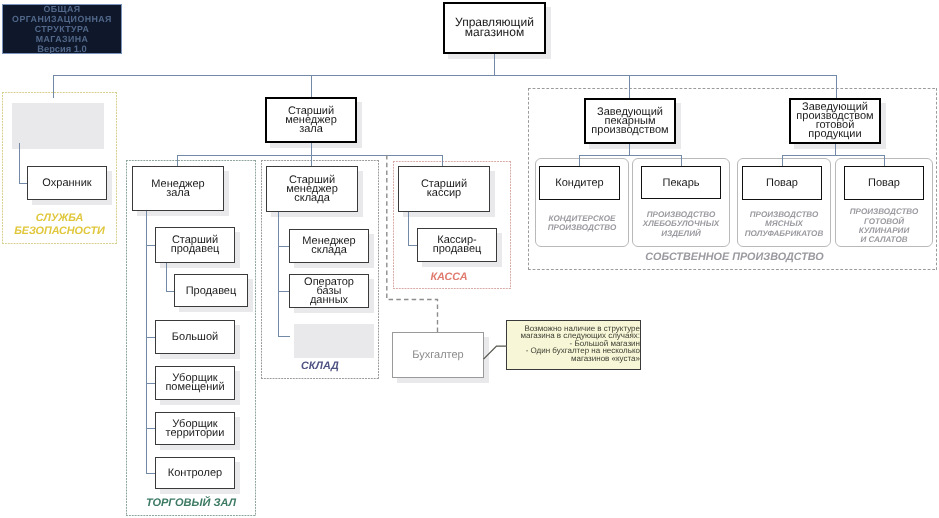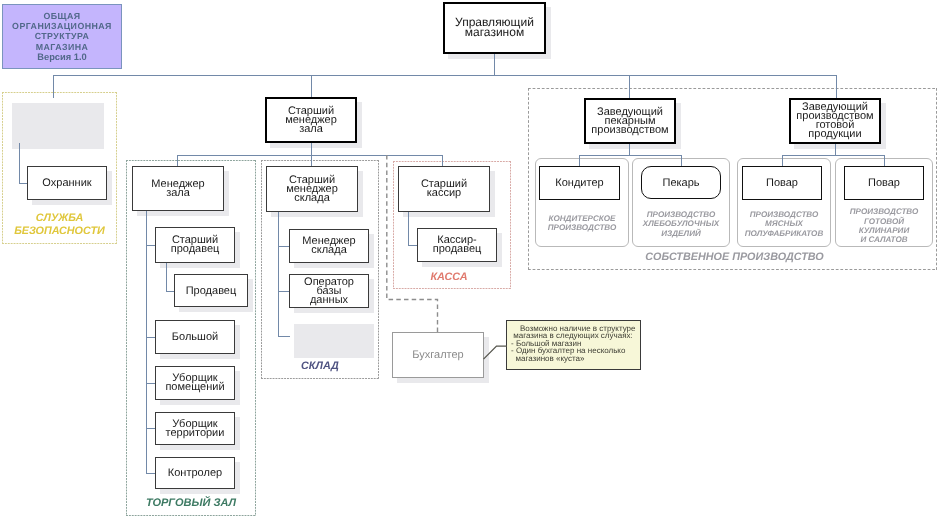--- a/index.html
+++ b/index.html
@@ -12,22 +12,22 @@
   .node{position:absolute;box-sizing:border-box;background:#ffffff;
         display:flex;align-items:center;justify-content:center;text-align:center;
         color:#1a1a1a;white-space:pre-line;z-index:5;}
   .node.thick{border:2px solid #000000;}
   .node.thick2{border:1.5px solid #3a3a3a;}
   .node.thin{border:1px solid #3a3a3a;}
   .node.prodbox{border:1.7px solid #111111;}
   .shadow{position:absolute;background:#e9e9ec;z-index:1;}
 
   
-  #title-card{position:absolute;left:2px;top:4px;width:120px;height:65px;
-        border:1px solid #7a94bd;background:#c4b5fd;box-sizing:border-box;
+  #title-card{position:absolute;left:2px;top:4px;width:120px;height:50px;
+        border:1px solid #7a94bd;background:#0f172a;box-sizing:border-box;
         display:flex;flex-direction:column;align-items:center;justify-content:center;
         color:#51688a;font-weight:bold;font-size:8.8px;line-height:10.2px;
         letter-spacing:.45px;z-index:6;}
   #title-card .ver{font-size:9.3px;letter-spacing:0;line-height:10.2px;}
   .dotframe{position:absolute;box-sizing:border-box;z-index:2;
         background-repeat:repeat-x,repeat-x,repeat-y,repeat-y;
         background-position:left top,left bottom,left top,right top;
         background-size:100% 1px,100% 1px,1px 100%,1px 100%;}
   .group-label{position:absolute;font-style:italic;font-weight:bold;
         text-align:center;z-index:4;}
@@ -171,21 +171,21 @@
 готовой
 продукции</div>
 
   <div class="prodcard" style="left:535px;top:158px;width:94px;height:89px;"></div>
   <div class="prodcard" style="left:632px;top:158px;width:98px;height:89px;"></div>
   <div class="prodcard" style="left:737px;top:158px;width:94px;height:89px;"></div>
   <div class="prodcard" style="left:835px;top:158px;width:98px;height:89px;"></div>
   <div class="shadow" style="left: 544px; top: 171px; width: 81px; height: 34px;"></div>
     <div class="node prodbox" style="left:539px;top:166px;width:81px;height:34px;font-size:11px;">Кондитер</div>
   <div class="shadow" style="left: 646px; top: 171px; width: 80px; height: 33px;"></div>
-    <div class="node prodbox" style="left:641px;top:166px;width:80px;height:33px;font-size:11px;border-radius:10px;">Пекарь</div>
+    <div class="node prodbox" style="left:641px;top:166px;width:80px;height:33px;font-size:11px;">Пекарь</div>
   <div class="shadow" style="left: 747px; top: 171px; width: 80px; height: 34px;"></div>
     <div class="node prodbox" style="left:742px;top:166px;width:80px;height:34px;font-size:11px;">Повар</div>
   <div class="shadow" style="left: 849px; top: 171px; width: 80px; height: 34px;"></div>
     <div class="node prodbox" style="left:844px;top:166px;width:80px;height:34px;font-size:11px;">Повар</div>
 
   <div class="prodcaption" style="left:535px;top:204px;width:94px;height:38px;">КОНДИТЕРСКОЕ
 ПРОИЗВОДСТВО</div>
   <div class="prodcaption" style="left:632px;top:205px;width:98px;height:38px;">ПРОИЗВОДСТВО
 ХЛЕБОБУЛОЧНЫХ
 ИЗДЕЛИЙ</div>
@@ -210,19 +210,19 @@
   <svg width="60" height="180" style="position:absolute;left:384px;top:155px;z-index:3;overflow:visible;">
     <path d="M2.8 0 L2.8 144.5 L53.5 144.5 L53.5 177" stroke="#8d8d8d" stroke-width="1.4" fill="none" stroke-dasharray="4.5 3.2"></path>
   </svg>
   <div class="shadow" style="left: 397px; top: 337px; width: 92px; height: 46px;"></div>
     <div class="node" style="left:392px;top:332px;width:92px;height:46px;border:1px solid #9a9a9a;color:#8a8a8a;font-size:11px;">Бухгалтер</div>
 
   <svg class="noteline" width="26" height="18" style="position:absolute;left:482px;top:344px;z-index:7;overflow:visible;">
     <path d="M1.5 15.1 L14.5 2.1 L25 2.1" stroke="#55554d" stroke-width="1.3" fill="none"></path>
   </svg>
 
-  <div id="note" style="left:506px;top:320px;width:135px;height:50px;">    Возможно наличие в структуре
+  <div id="note" style="left:506px;top:320px;width:135px;height:50px;text-align:right;">    Возможно наличие в структуре
  магазина в следующих случаях:
 - Большой магазин
 - Один бухгалтер на несколько
   магазинов «куста»</div>
 
 </div>
 
 </body></html>

